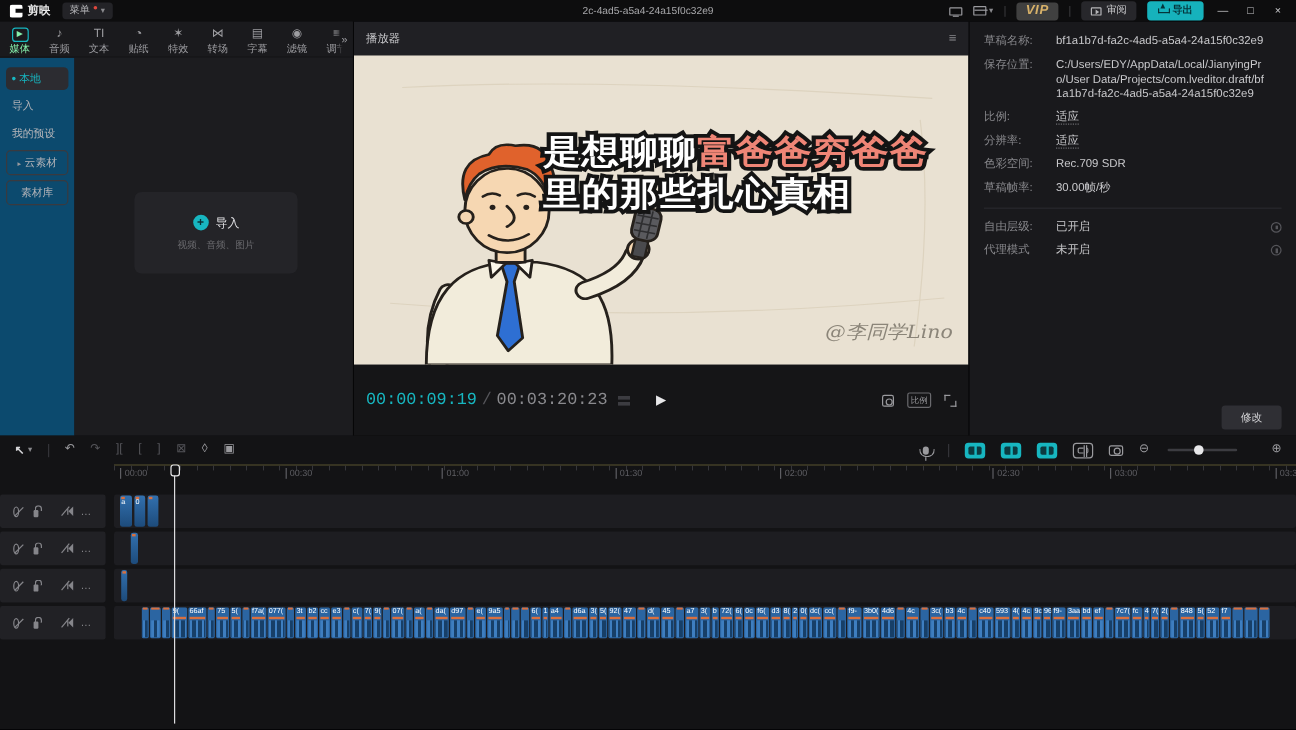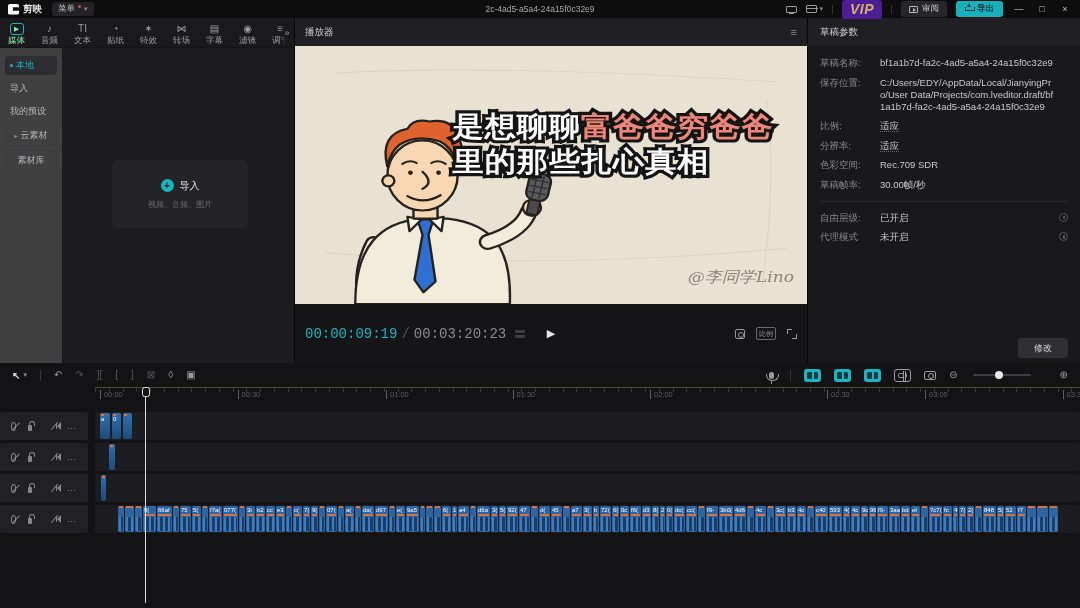--- a/index.html
+++ b/index.html
@@ -15,21 +15,21 @@
   .menu-dot{width:3px;height:3px;border-radius:50%;background:#e0483e;margin-top:-6px}
   .doc-title{position:absolute;left:0;right:0;text-align:center;font-size:8.5px;color:#a8a8ab;pointer-events:none}
   .tb-right{margin-left:auto;display:flex;align-items:center;gap:9px;z-index:2}
   .i{display:inline-block;position:relative}
   .i-monitor{width:11px;height:7px;border:1.1px solid #9a9a9e;border-radius:1px}
   .i-monitor::after{content:"";position:absolute;left:2px;bottom:-2.5px;width:5px;height:1.1px;background:#9a9a9e}
   .i-layout{width:11px;height:8px;border:1.1px solid #9a9a9e;border-radius:1px}
   .i-layout::after{content:"";position:absolute;left:0;top:2px;width:11px;height:1.1px;background:#9a9a9e}
   .tiny-caret{font-size:7px;color:#8a8a8e}
   .tb-sep{width:1px;height:9px;background:#333336}
-  .vip-badge{background:#4c1d95;color:#d7b169;font-weight:bold;font-style:italic;font-size:14px;border-radius:3px;padding:1.5px 8px;letter-spacing:.5px}
+  .vip-badge{background:#404040;color:#d7b169;font-weight:bold;font-style:italic;font-size:11px;border-radius:3px;padding:1.5px 8px;letter-spacing:.5px}
   .review-btn{display:flex;align-items:center;gap:4px;background:#27272b;border-radius:3px;padding:2px 8px;font-size:8.5px;color:#c9c9cc}
   .i-review{width:9px;height:7px;border:1.1px solid #b5b5b8;border-radius:1px}
   .i-review::after{content:"";position:absolute;left:2.5px;top:1px;border-left:3px solid #b5b5b8;border-top:2px solid transparent;border-bottom:2px solid transparent}
   .export-btn{display:flex;align-items:flex-start;gap:4px;background:#16b2bc;border-radius:3px;padding:2px 9px;font-size:8.5px;color:#05343a;font-weight:bold}
   .i-export{width:8px;height:8px}
   .i-export::before{content:"";position:absolute;left:1.5px;top:0;border-bottom:4px solid #05343a;border-left:2.5px solid transparent;border-right:2.5px solid transparent}
   .i-export::after{content:"";position:absolute;left:0;bottom:0;width:8px;height:3px;border:1.1px solid #05343a;border-top:none}
   .win-btn{font-size:9px;color:#c5c5c8;width:14px;text-align:center}
 
   
@@ -38,21 +38,21 @@
   
   .media-panel{width:294px;background:#1a1a1d;display:flex;flex-direction:column}
   .tabbar{height:30px;display:flex;overflow:hidden;position:relative;background:#1a1a1d;border-bottom:1px solid #141416}
   .tab{width:33px;flex:0 0 auto;display:flex;flex-direction:column;align-items:center;justify-content:center;gap:1px;color:#9d9da1;padding-top:2px}
   .tab .ticon{font-size:10px;line-height:11px;height:12px}
   .tab .tlabel{font-size:8.5px;line-height:9px}
   .tab.active{color:#86efac}
   .tab.active .ticon{border:1px solid #17b6c0;border-radius:3px;font-size:6.5px;line-height:10px;height:12px;padding:0 3.5px}
   .tab-expand{position:absolute;right:0;top:0;height:100%;width:14px;display:flex;align-items:center;justify-content:center;font-size:9px;color:#9d9da1;background:linear-gradient(to right,rgba(26,26,29,0),#1a1a1d 40%)}
   .media-body{flex:1;display:flex;min-height:0}
-  .media-sidebar{width:62px;background:#404040;padding-top:4px}
+  .media-sidebar{width:62px;background:#0c4a6e;padding-top:4px}
   .sb{margin:4px 5px;padding:3px 5px;font-size:9px;color:#b5b5b9;border-radius:4px;display:flex;align-items:center;gap:3px;white-space:nowrap}
   .sb .dot{width:3px;height:3px;background:#17b6c0;border-radius:50%}
   .sb .arr{font-size:6px;color:#9a9a9e}
   .sb.active{background:#2c2c31;color:#17b6c0}
   .sb.boxed{border:1px solid #3a3a3f;justify-content:center}
   .media-content{flex:1;background:#1c1c1f;position:relative}
   .import-box{position:absolute;left:50px;top:112px;width:136px;height:68px;background:#242428;border-radius:6px;display:flex;flex-direction:column;align-items:center;justify-content:center;gap:6px}
   .import-row{display:flex;align-items:center;gap:6px}
   .import-circle{width:13px;height:13px;border-radius:50%;background:#17b6c0;color:#0b2f33;font-size:10px;line-height:13px;text-align:center;font-weight:bold}
   .import-label{font-size:10px;color:#e2e2e5}
@@ -325,21 +325,20 @@
         <span class="play-btn">▶</span>
         <span class="pc-right">
           <span class="i i-scan"></span>
           <span class="ratio-badge">比例</span>
           <span class="i i-fs"></span>
         </span>
       </div>
     </div>
 
     <div class="draft-panel">
-      <div class="draft-header">草稿参数</div>
       <div class="draft-body">
           <div class="d-row">
             <span class="d-lab">草稿名称:</span>
             <span class="d-val">bf1a1b7d-fa2c-4ad5-a5a4-24a15f0c32e9</span>
           </div>
           <div class="d-row">
             <span class="d-lab">保存位置:</span>
             <span class="d-val">C:/Users/EDY/AppData/Local/JianyingPro/User Data/Projects/com.lveditor.draft/bf1a1b7d-fa2c-4ad5-a5a4-24a15f0c32e9</span>
           </div>
           <div class="d-row">
@@ -407,21 +406,21 @@
           </span>
         <span class="tl-ic zoom-fit">⊕</span>
       </div>
     </div>
 
     <div class="tl-ruler">
       <span class="ruler-line"></span>
       <span class="ruler-ticks"></span>
     <span class="ruler-label" style="left: 100px;">00:00</span>
         <span class="ruler-label" style="left: 237.5px;">00:30</span>
-        <span class="ruler-label" style="left: 386px;">01:00</span>
+        <span class="ruler-label" style="left: 368px;">01:00</span>
         <span class="ruler-label" style="left: 512.5px;">01:30</span>
         <span class="ruler-label" style="left: 650px;">02:00</span>
         <span class="ruler-label" style="left: 827px;">02:30</span>
         <span class="ruler-label" style="left: 925px;">03:00</span>
         <span class="ruler-label" style="left: 1062.5px;">03:30</span>
       </div>
 
     <div class="tl-tracks" id="tl-tracks">
         <div class="tl-row">
           <div class="tl-head">

